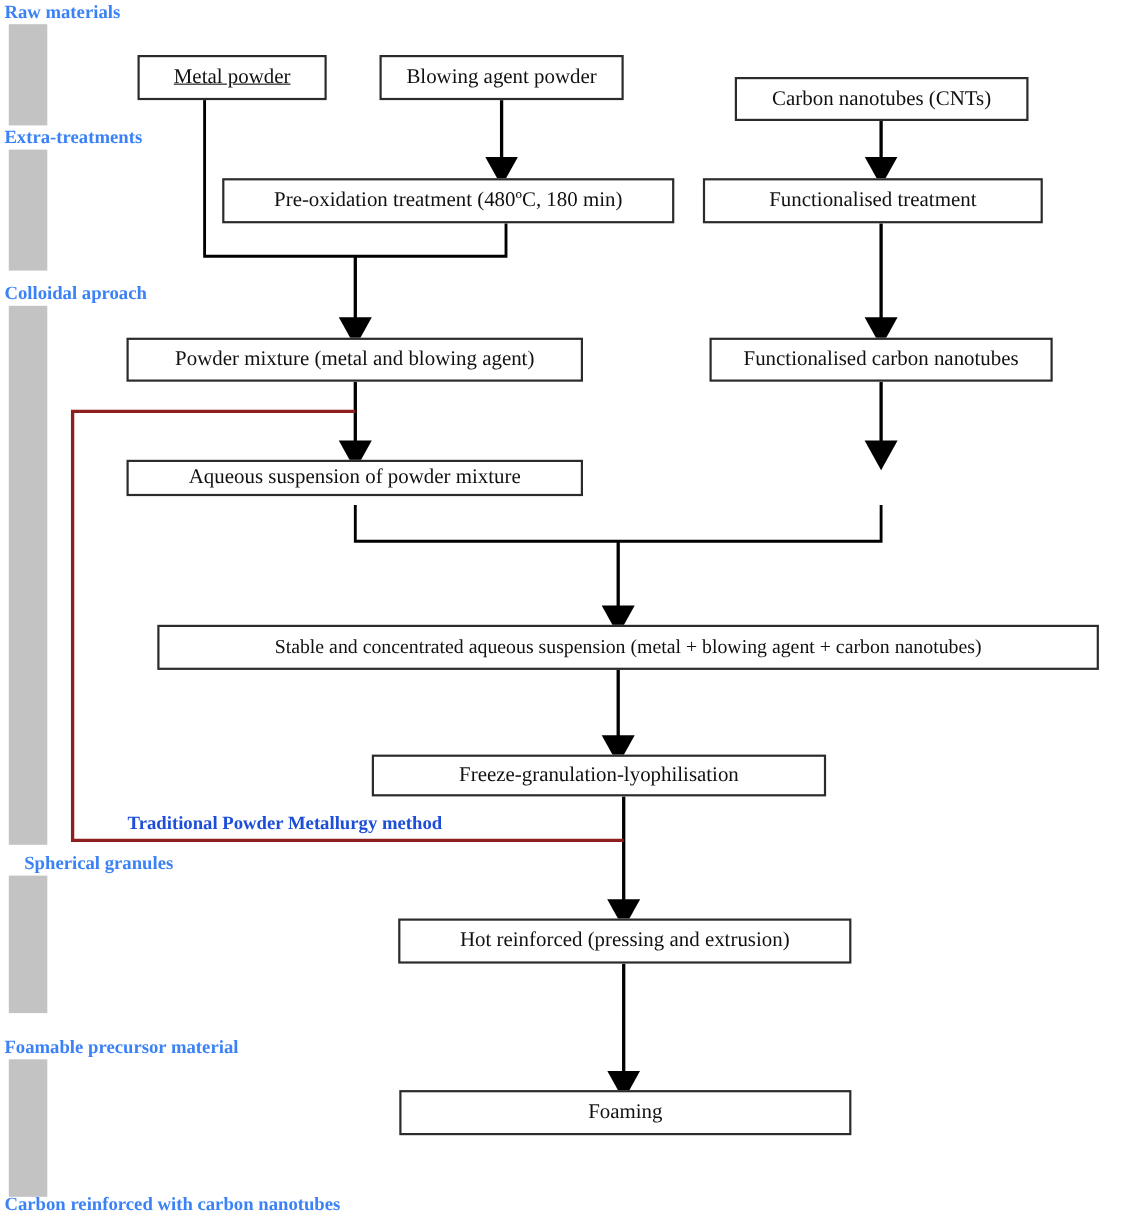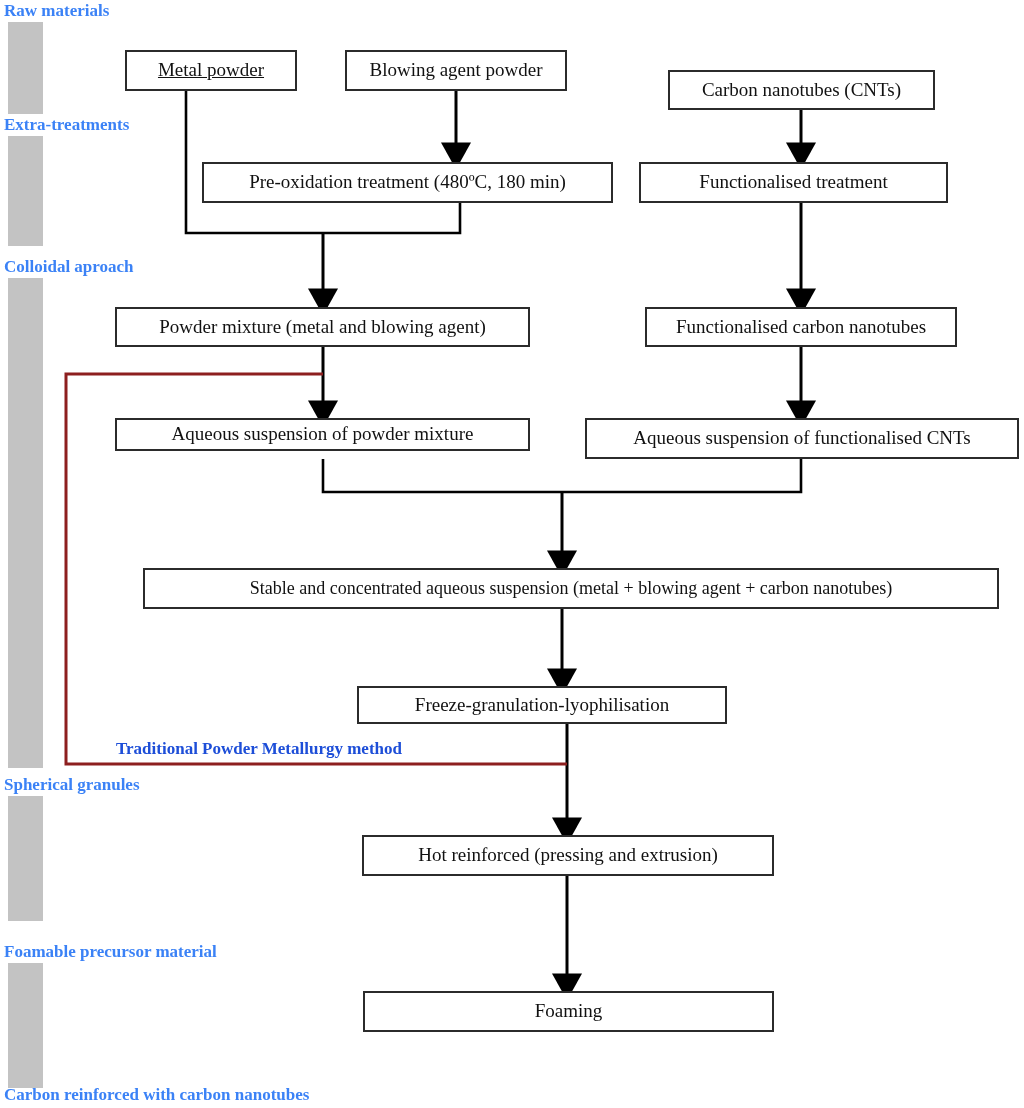--- a/index.html
+++ b/index.html
@@ -129,45 +129,44 @@
 
   <div class="grey-bar" style="top:22px;  height:92px;"></div>
   <div class="grey-bar" style="top:136px; height:110px;"></div>
   <div class="grey-bar" style="top:278px; height:490px;"></div>
   <div class="grey-bar" style="top:796px; height:125px;"></div>
   <div class="grey-bar" style="top:963px; height:125px;"></div>
 
   <div class="stage-label" style="left:4px; top:2px;">Raw materials</div>
   <div class="stage-label" style="left:4px; top:116px;">Extra-treatments</div>
   <div class="stage-label" style="left:4px; top:258px;">Colloidal aproach</div>
-  <div class="stage-label" style="left:4px; top:776px;">Spherical granules</div>
+  <div class="stage-label" style="left:22px; top:776px;">Spherical granules</div>
   <div class="stage-label" style="left:4px; top:943px;">Foamable precursor material</div>
   <div class="stage-label" style="left:4px; top:1086px;">Carbon reinforced with carbon nanotubes</div>
 
   <div class="node" style="left:125px; top:50px;  width:172px; height:41px;text-decoration:underline;">Metal powder</div>
 
   <div class="node" style="left:345px; top:50px;  width:222px; height:41px;">Blowing agent powder</div>
 
   <div class="node" style="left:668px; top:50px;  width:267px; height:40px;margin-top:20px;">Carbon nanotubes (CNTs)</div>
 
   <div class="node" style="left:202px; top:162px; width:411px; height:41px;">Pre-oxidation treatment (480ºC, 180 min)</div>
 
   <div class="node" style="left:639px; top:162px; width:309px; height:41px;">Functionalised treatment</div>
 
   <div class="node" style="left:115px; top:307px; width:415px; height:40px;">Powder mixture (metal and blowing agent)</div>
 
   <div class="node" style="left:645px; top:307px; width:312px; height:40px;">Functionalised carbon nanotubes</div>
 
   <div class="node" style="left:115px; top:418px; width:415px; height:33px;">Aqueous suspension of powder mixture</div>
 
-  <div class="node" style="left:585px; top:418px; width:434px; height:41px;">Aqueous suspension of functionalised CNTs</div>
 
   <div class="node" style="left:143px; top:568px; width:856px; height:41px; font-size:18px;">Stable and concentrated aqueous suspension (metal + blowing agent + carbon nanotubes)</div>
 
-  <div class="node" style="left:357px; top:686px; width:370px; height:38px;">Freeze-granulation-lyophilisation</div>
+  <div class="node" style="left:338px; top:686px; width:413px; height:38px;">Freeze-granulation-lyophilisation</div>
 
   <div class="node" style="left:362px; top:835px; width:412px; height:41px;">Hot reinforced (pressing and extrusion)</div>
 
   <div class="node" style="left:363px; top:991px; width:411px; height:41px;">Foaming</div>
 
   <div class="red-note" style="left:116px; top:740px; color:#1d4ed8;">Traditional Powder Metallurgy method</div>
 
 </div>
 
 </body></html>

